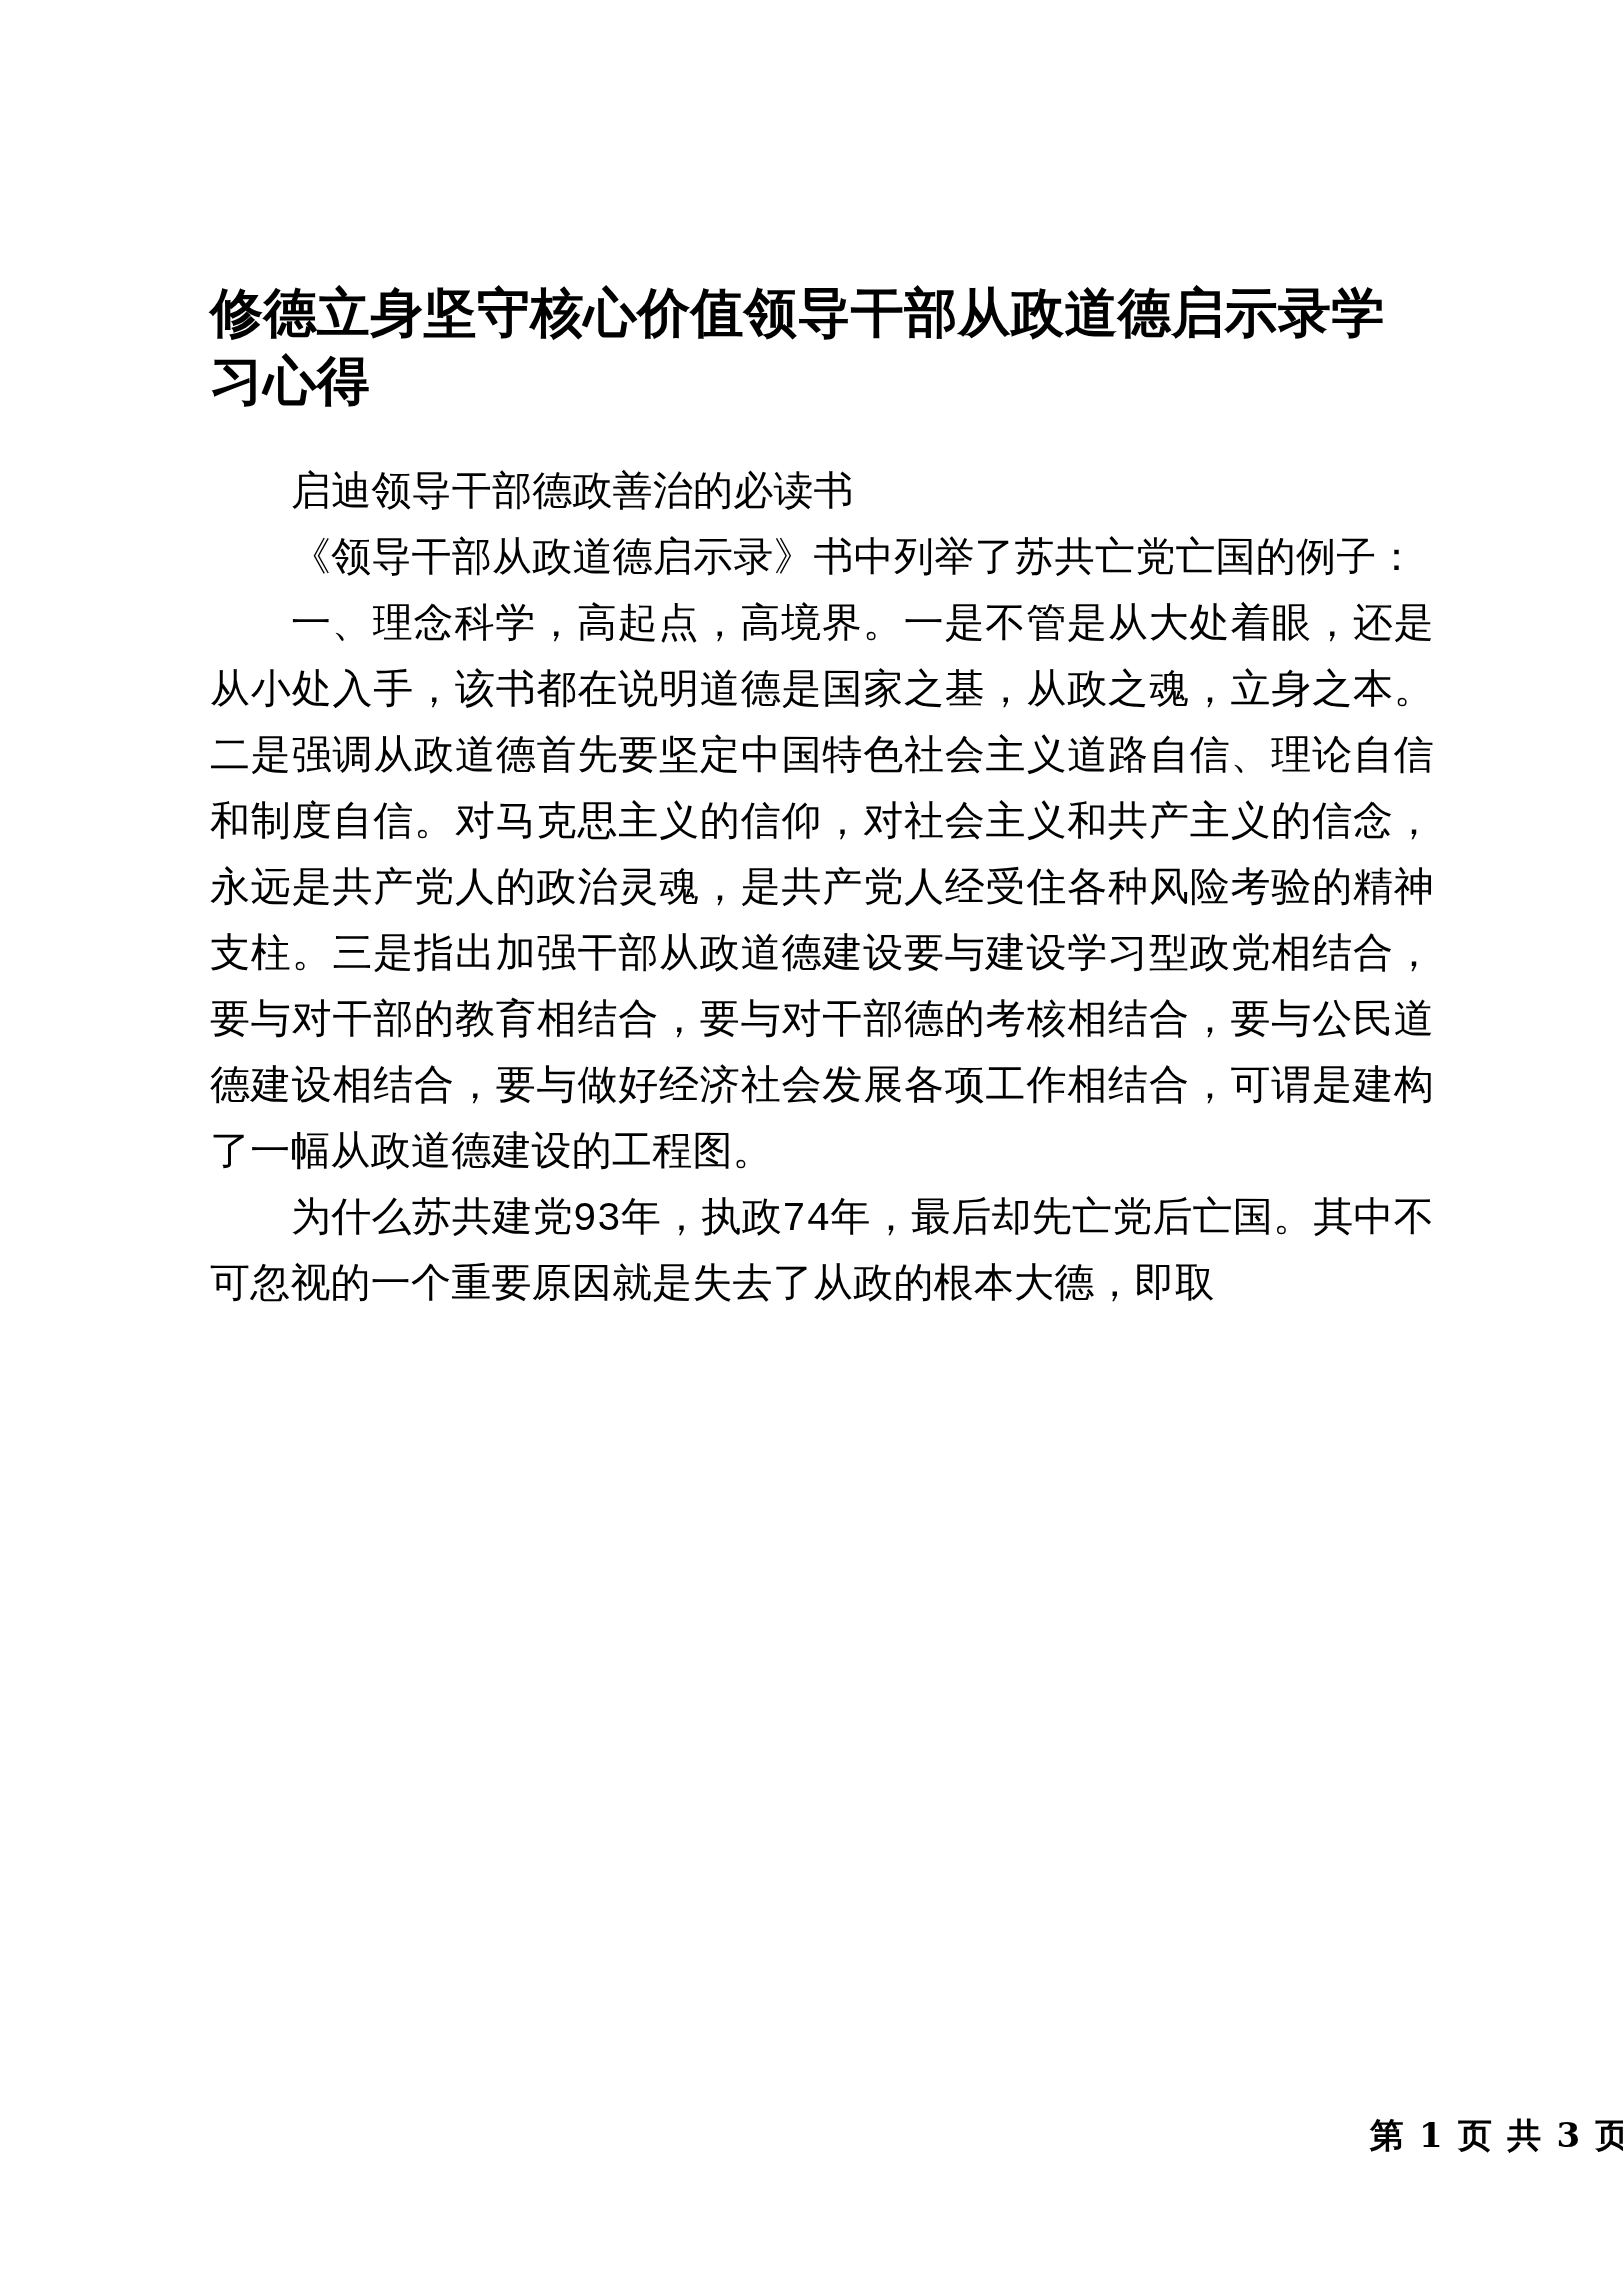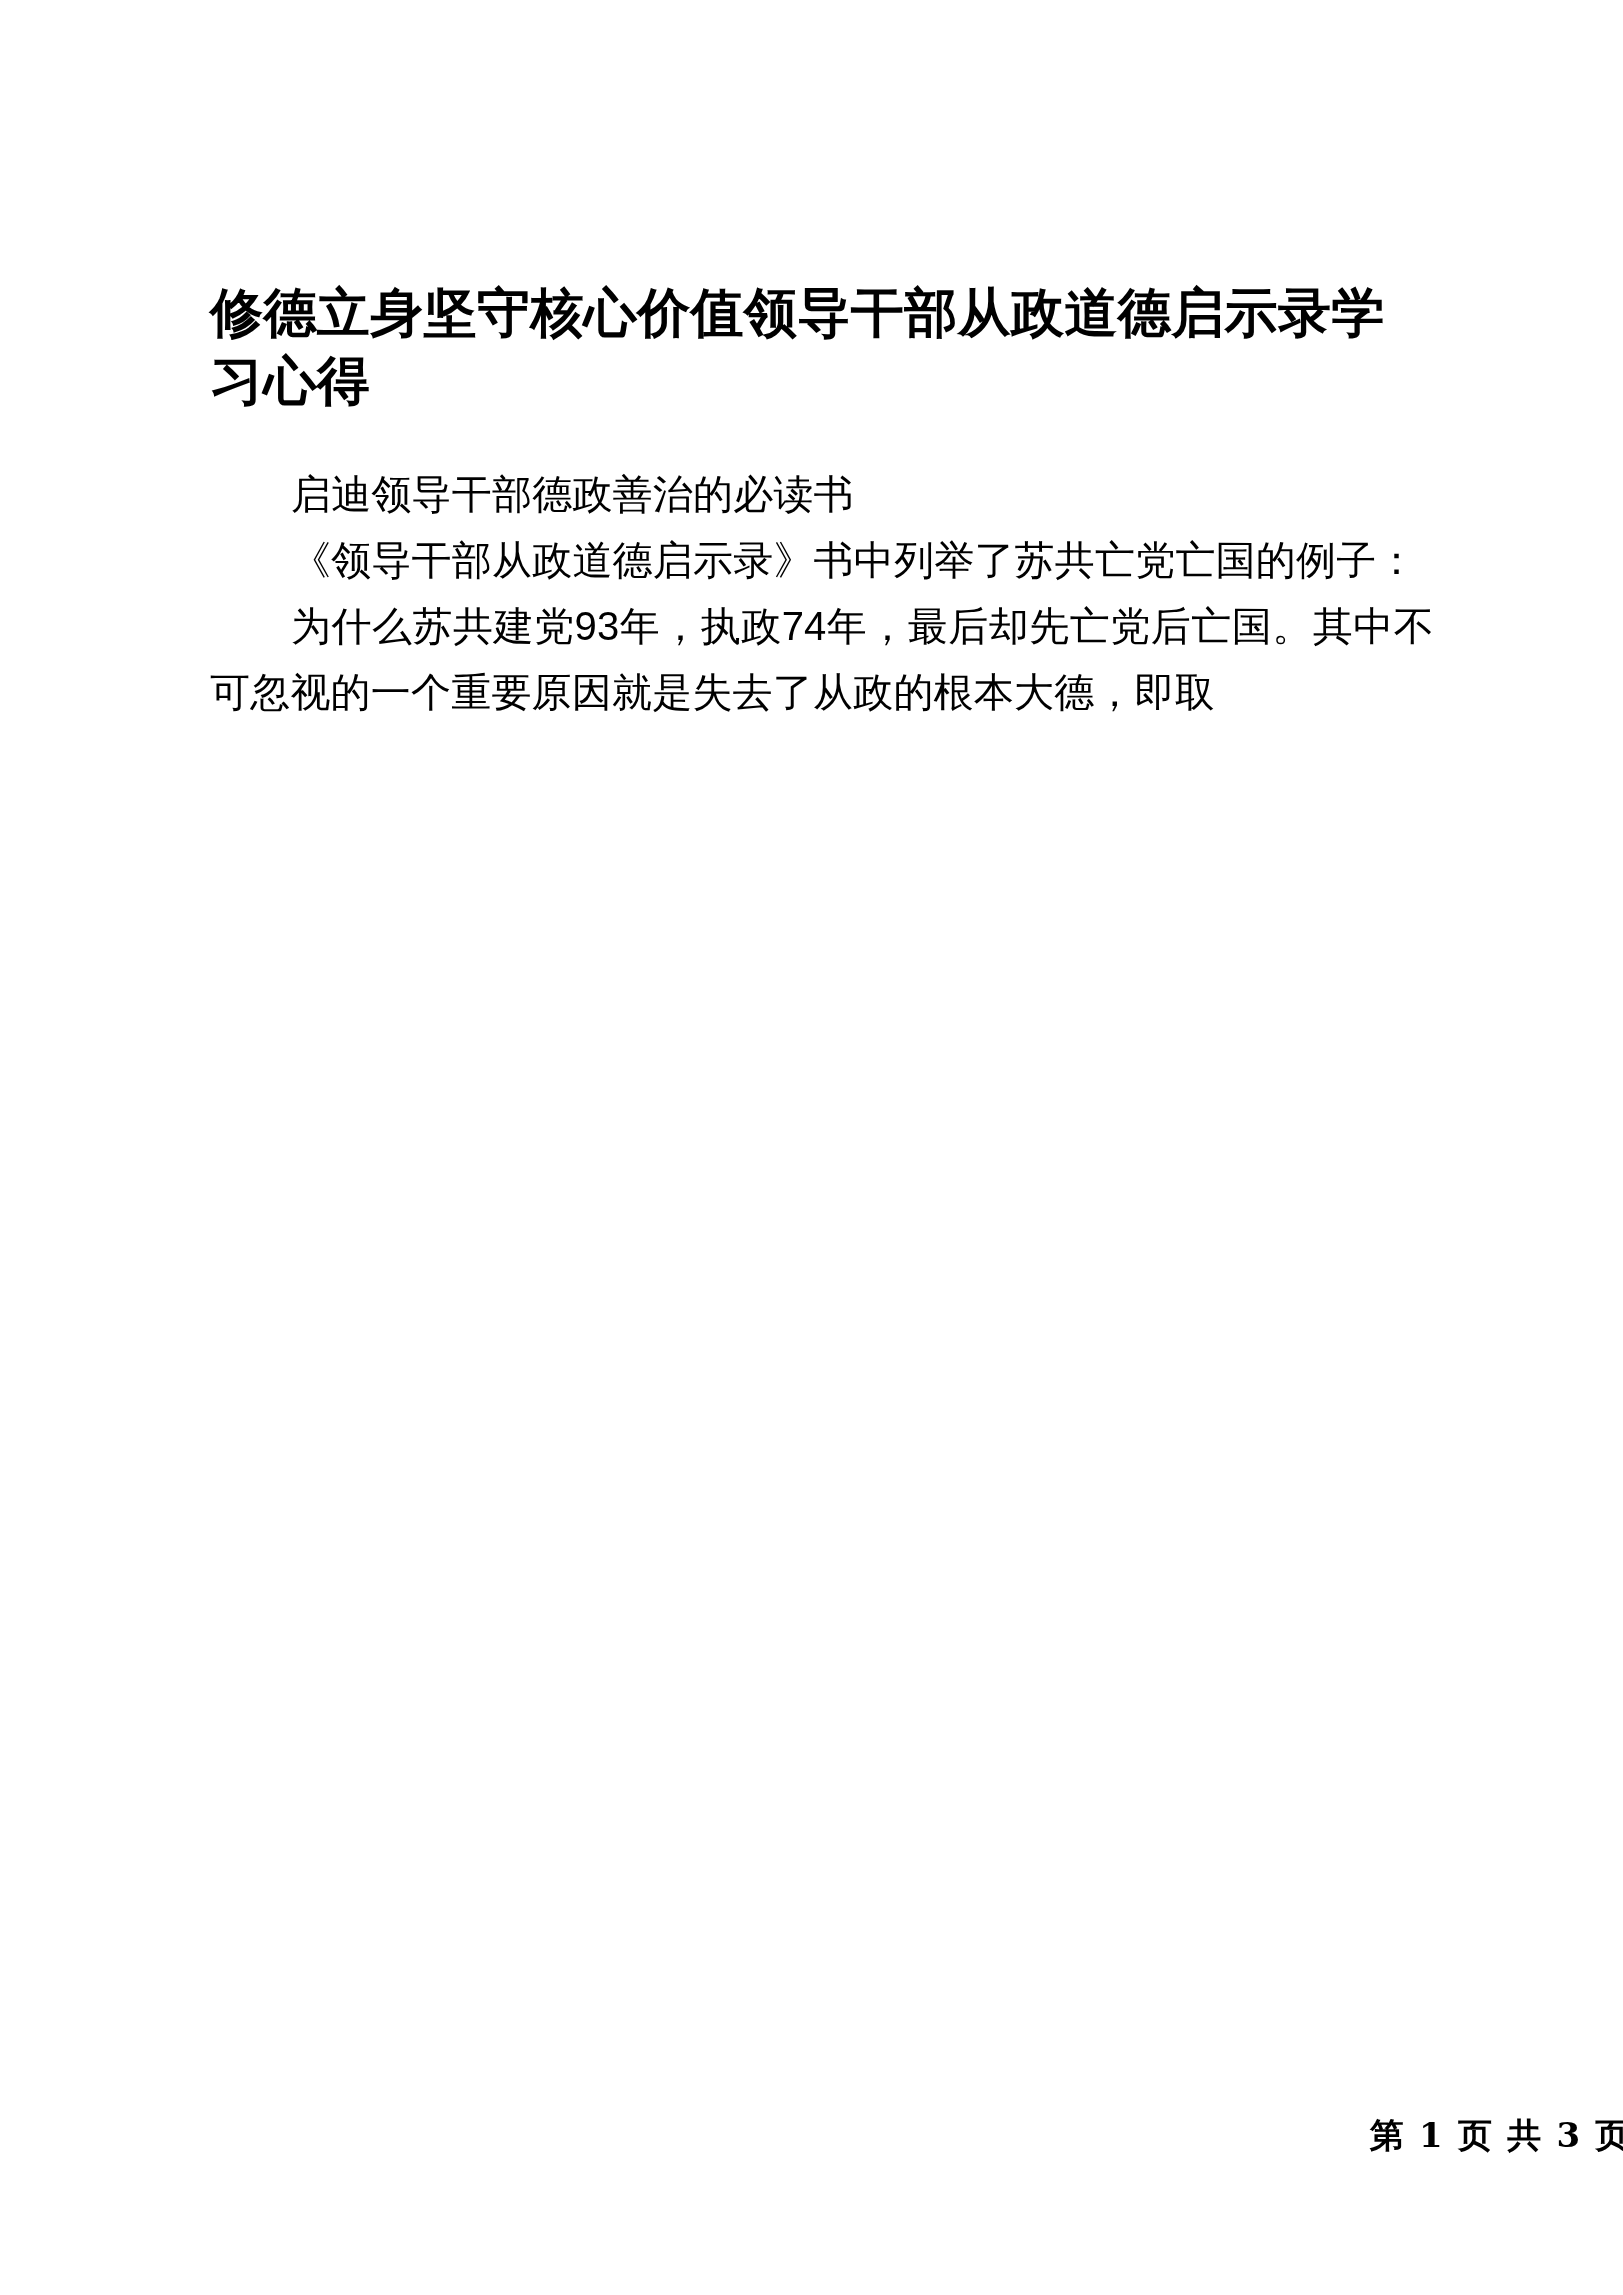--- a/index.html
+++ b/index.html
@@ -45,21 +45,21 @@
 
   
   .doc-body {
     position: absolute;
     left: 210px;
     top: 461px;
     width: 1224px;
   }
 
   .para {
-    font-family: Liberation Sans, sans-serif;
+    font-family: Liberation Mono, monospace;
     font-size: 40px;
     line-height: 66px;
     color: #000000;
     text-align: justify;
     text-justify: inter-ideograph;
     text-indent: 81px;
     margin: 0 0 0 0;
     word-break: break-all;
     letter-spacing: 0.2px;
   }
@@ -83,19 +83,20 @@
 </head>
 <body>
 
 <div class="page">
 
   <div class="doc-title">修德立身坚守核心价值领导干部从政道德启示录学习心得</div>
 
   <div class="doc-body">
     <p class="para">启迪领导干部德政善治的必读书</p>
     <p class="para">《领导干部从政道德启示录》书中列举了苏共亡党亡国的例子：</p>
+    <p class="para">一、理念科学，高起点，高境界。一是不管是从大处着眼，还是从小处入手，该书都在说明道德是国家之基，从政之魂，立身之本。二是强调从政道德首先要坚定中国特色社会主义道路自信、理论自信和制度自信。对马克思主义的信仰，对社会主义和共产主义的信念，永远是共产党人的政治灵魂，是共产党人经受住各种风险考验的精神支柱。三是指出加强干部从政道德建设要与建设学习型政党相结合，要与对干部的教育相结合，要与对干部德的考核相结合，要与公民道德建设相结合，要与做好经济社会发展各项工作相结合，可谓是建构了一幅从政道德建设的工程图。</p>
     <p class="para">为什么苏共建党93年，执政74年，最后却先亡党后亡国。其中不可忽视的一个重要原因就是失去了从政的根本大德，即取</p>
   </div>
 
   <div class="doc-footer">第 1 页  共 3 页</div>
 
 </div>
 
 
 </body></html>

